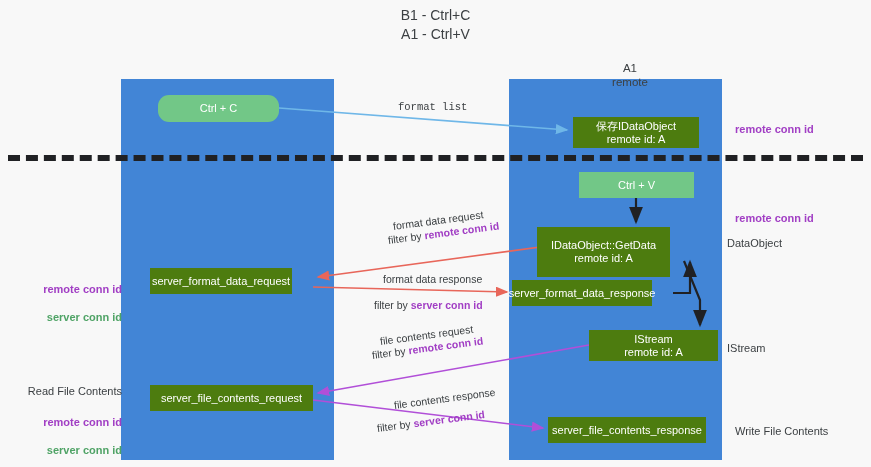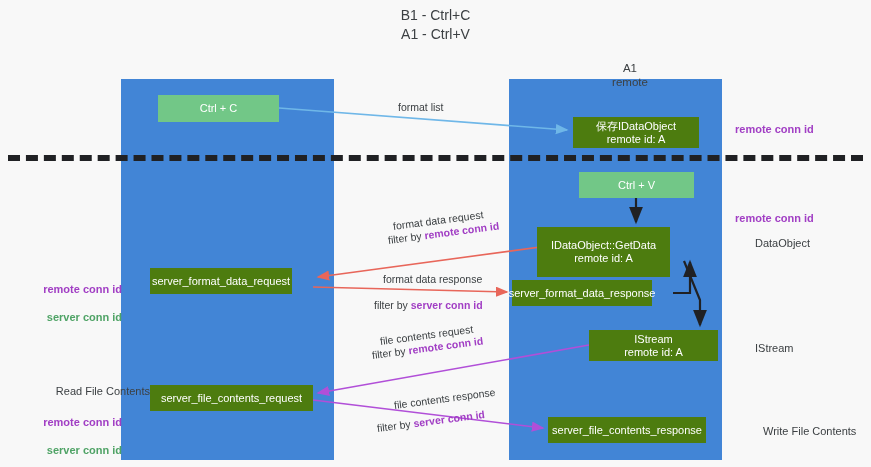--- a/index.html
+++ b/index.html
@@ -58,39 +58,39 @@
     text-align:center;
     color:#ffffff;
     font-size:11px;
     line-height:13px;
     padding:2px 4px;
     white-space:pre-line;
   }
   .green{background:#72c787;}
   .orange{background:#4d7c0f;}
 
-  #box-ctrlc{left:158px;top:95px;width:121px;height:27px;}
+  #box-ctrlc{left:158px;top:95px;width:121px;height:27px;border-radius:11px;}
   #box-ctrlv{left:579px;top:172px;width:115px;height:26px;}
   #box-saveido{left:573px;top:117px;width:126px;height:31px;}
   #box-getdata{left:537px;top:227px;width:133px;height:50px;}
   #box-sfdreq{left:150px;top:268px;width:142px;height:26px;}
   #box-sfdres{left:512px;top:280px;width:140px;height:26px;}
   #box-istream{left:589px;top:330px;width:129px;height:31px;}
   #box-sfcreq{left:150px;top:385px;width:163px;height:26px;}
   #box-sfcres{left:548px;top:417px;width:158px;height:26px;}
 
   
   .anno{
     font-size:11px;
     line-height:14px;
     white-space:pre-line;
   }
   .purple{color:#a13ec4;font-weight:bold;}
   .green-t{color:#4fa366;font-weight:bold;}
-  .plain{color:#3c4043;margin-left:28px;}
+  .plain{color:#3c4043;}
 
   #anno-rc1{left:735px;top:122px;}
   #anno-rc2{left:735px;top:211px;}
   #anno-dataobject{left:727px;top:236px;}
   #anno-istream{left:727px;top:341px;}
   #anno-writefc{left:735px;top:424px;}
   #anno-left1{left:22px;top:268px;text-align:right;width:100px;}
   #anno-readfc{left:22px;top:384px;text-align:right;width:100px;}
   #anno-left2{left:22px;top:401px;text-align:right;width:100px;}
 
@@ -98,21 +98,21 @@
   .edge-label{
     font-size:10.5px;
     line-height:14px;
     color:#3c4043;
     white-space:nowrap;
   }
   .edge-label .hl{font-weight:bold;}
   .hl-purple{color:#a13ec4;}
   .rot-up{transform:rotate(-7.5deg);transform-origin:left center;}
 
-  #lbl-formatlist{left:398px;top:100px;}
+  #lbl-formatlist{left:398px;top:100px;font-family:Liberation Mono, monospace;}
   #lbl-fdreq{left:393px;top:219px;}
   #lbl-fdreq-f{left:388px;top:233px;}
   #lbl-fdres{left:383px;top:272px;}
   #lbl-fdres-f{left:374px;top:298px;}
   #lbl-fcreq{left:380px;top:334px;}
   #lbl-fcreq-f{left:372px;top:348px;}
   #lbl-fcres{left:394px;top:398px;}
   #lbl-fcres-f{left:377px;top:421px;}
 
   svg#wires{position:absolute;left:0;top:0;width:871px;height:467px;overflow:visible;}

